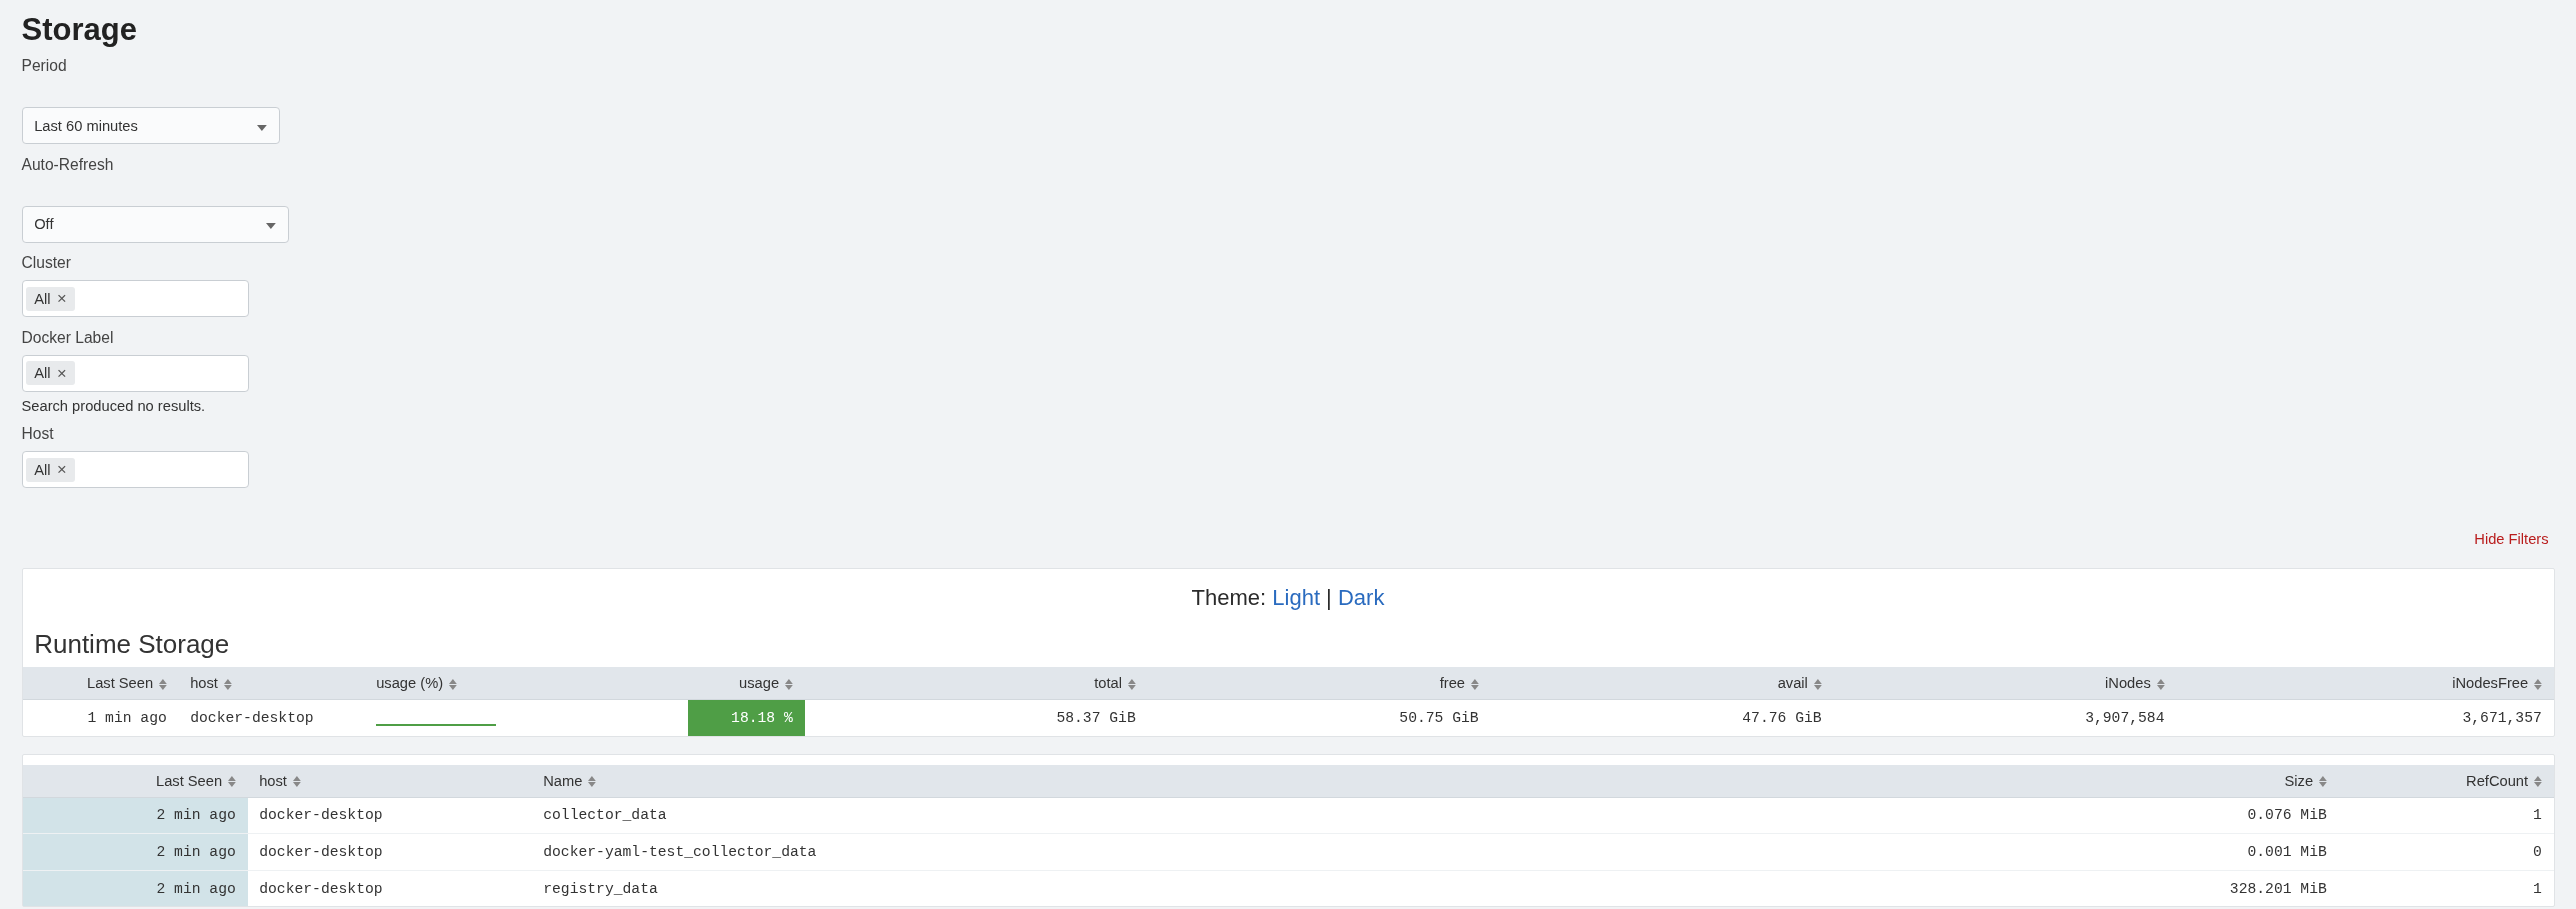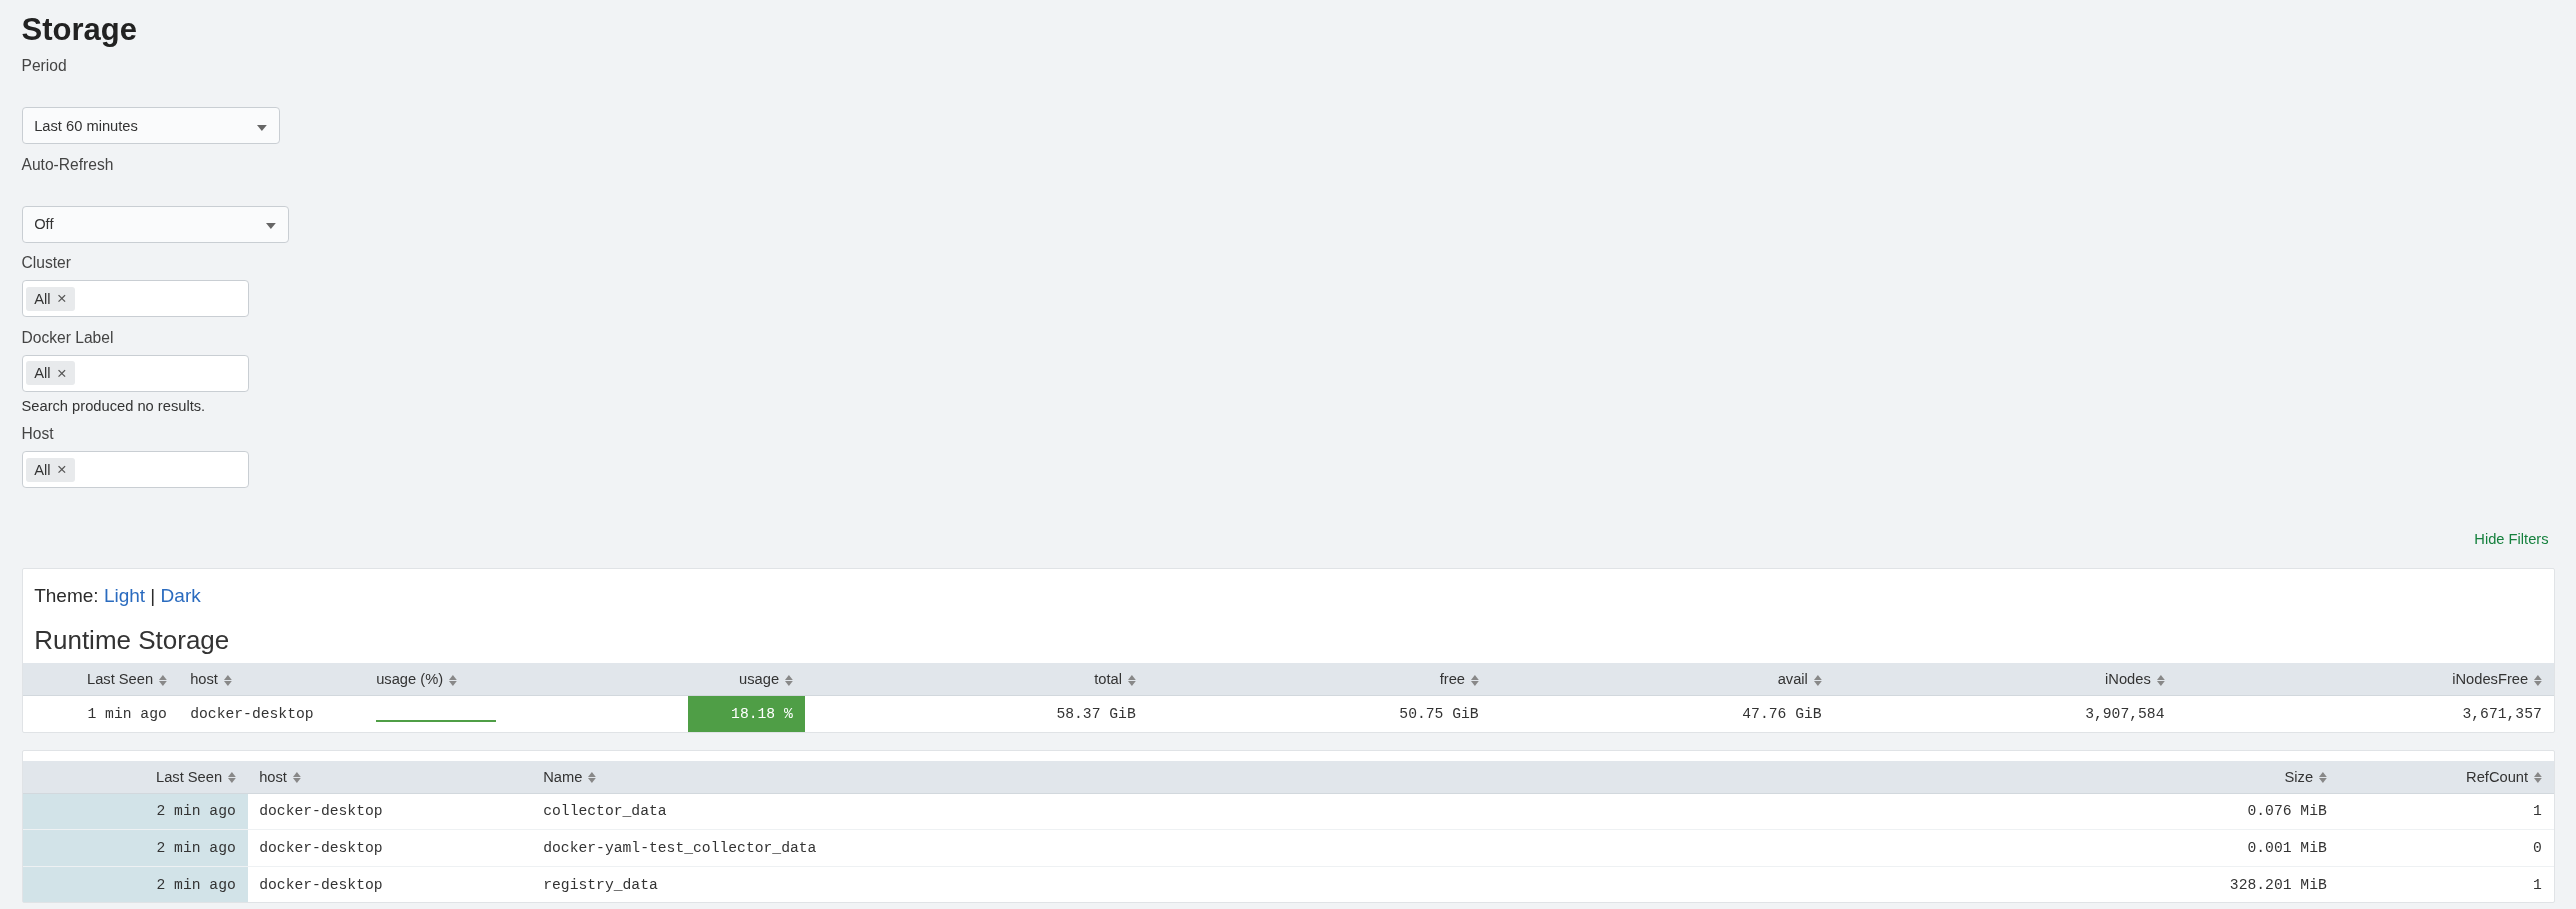--- a/index.html
+++ b/index.html
@@ -62,37 +62,37 @@
     padding: 3.9px 7.8px;
     display: inline-flex;
     align-items: center;
     gap: 5.9px;
     font-size: 14.7px;
     color: #333;
   }
   .chip .x { color:#555; font-size:12.7px; cursor:pointer; }
   .no-results { font-size: 14.7px; color:#333; margin-top:5.9px; }
   .hide-filters {
-    color:#15803d;
+    color:#b91c1c;
     font-size:14.7px;
     margin-top:31px;
     margin-left:auto;
     padding-right:5.9px;
     cursor:pointer;
     white-space:nowrap;
   }
 
   .panel {
     background:#fff;
     border:1px solid #e0e3e6;
     border-radius:2px;
     margin-bottom:17.6px;
     padding: 9.8px 0 0;
   }
-  .theme-bar { padding: 5.9px 11.7px 17.6px; font-size:19px; }
+  .theme-bar { padding: 5.9px 11.7px 17.6px; font-size:22px;text-align:center; }
   .theme-bar a { color:#2a6bbf; text-decoration:none; cursor:pointer; }
   .section-title { font-size:26px; color:#333; padding:0 11.7px 7.8px; font-weight:400; }
 
   table { width:100%; border-collapse:collapse; }
   thead th {
     background:#e1e6eb;
     text-align:right;
     font-weight:400;
     font-size:14.7px;
     color:#333;

